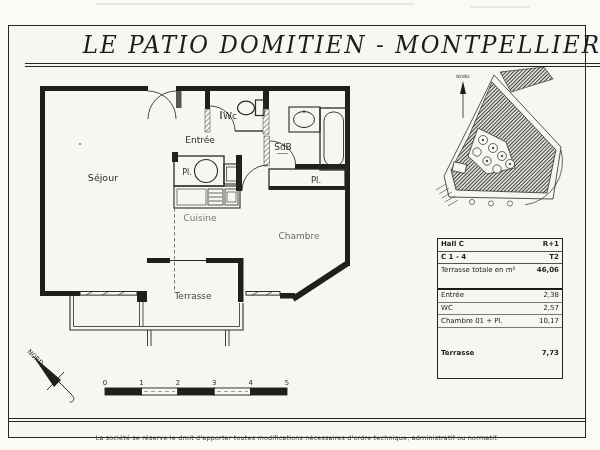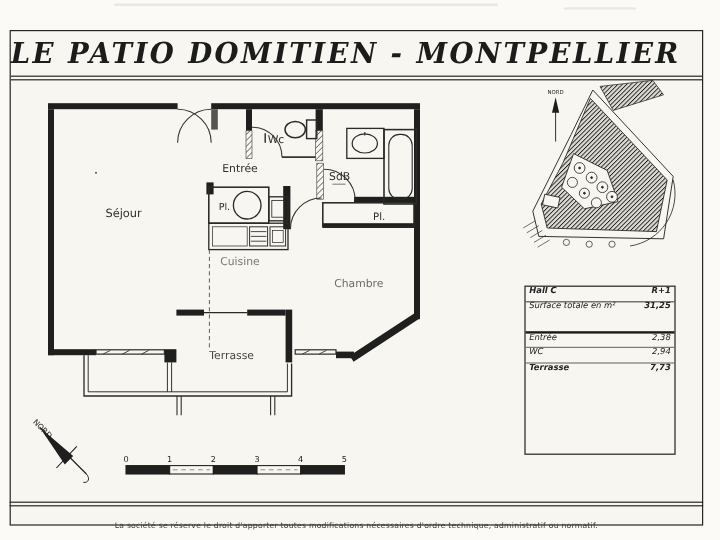--- a/index.html
+++ b/index.html
@@ -6,36 +6,36 @@
   body{
     width:600px;height:450px;position:relative;overflow:hidden;
     background:#fbfaf7;font-family:"DejaVu Sans",sans-serif;color:#1d1d1b;
   }
   .scan-streak{position:absolute;background:#d9d8d3;opacity:.55;border-radius:2px;}
   .page-frame{
     position:absolute;left:8px;top:25px;width:578px;height:413px;
     border:1.6px solid #262624;background:#f7f6f1;box-sizing:border-box;
   }
   .title-band{
-    position:absolute;left:0;top:0;width:100%;height:41px;box-sizing:border-box;
-    border-bottom:4px double #262624;display:flex;align-items:center;justify-content:flex-start;font-weight:bold;
+    position:absolute;left:16px;top:0;width:100%;height:41px;box-sizing:border-box;
+    border-bottom:4px double #262624;display:flex;align-items:center;justify-content:flex-end;
   }
   .title-band span{
     font-family:"DejaVu Serif",serif;font-style:italic;font-size:23px;
     letter-spacing:2px;color:#1c1c1a;white-space:nowrap;transform:scaleY(1.05);
   }
   svg.overlay{position:absolute;left:0;top:0;}
   
   .stable{
     position:absolute;left:437px;top:238px;width:126px;height:141px;box-sizing:border-box;
     border:1.7px solid #222220;background:#f7f6f1;display:flex;flex-direction:column;
     font-size:7px;line-height:1;color:#222;
   }
-  .trow{display:flex;justify-content:space-between;
-    padding:0 3px;border-bottom:1px solid #55544f;box-sizing:border-box;flex:0 0 auto;font-style:italic;}
+  .trow{display:flex;justify-content:space-between;align-items:center;
+    padding:0 3px;border-bottom:1px solid #55544f;box-sizing:border-box;flex:0 0 auto;}
   .trow .lab{text-align:left;}
   .trow .val{text-align:right;}
   .trow.th{font-weight:bold;height:12.5px;}
   .trow.surface{height:13px;border-bottom:none;}
   .trow.surface .val{font-weight:bold;}
   .trow.gapr{height:13px;border-bottom:2.6px solid #1b1b19;}
   .trow.room{height:12.7px;border-bottom:.8px solid #7a7974;}
   .trow.room:last-of-type{border-bottom:1.4px solid #222220;}
   .trow.terr{font-weight:bold;flex:1 1 auto;border-bottom:none;}
   
@@ -241,32 +241,40 @@
       <text x="287" y="385">5</text>
     </g>
   </g>
 </svg>
 
 <div class="stable">
   <div class="trow th">
     <span class="lab">Hall C</span>
     <span class="val">R+1</span>
   </div>
+  <div class="trow th">
+    <span class="lab">C 1 - 4</span>
+    <span class="val">T2</span>
+  </div>
   <div class="trow surface">
-    <span class="lab">Surface totale en m²</span>
-    <span class="val">31,25</span>
+    <span class="lab">Terrasse totale en m²</span>
+    <span class="val">46,06</span>
   </div>
   <div class="trow gapr"></div>
   <div class="trow room">
     <span class="lab">Entrée</span>
     <span class="val">2,38</span>
   </div>
   <div class="trow room">
     <span class="lab">WC</span>
-    <span class="val">2,94</span>
+    <span class="val">2,57</span>
+  </div>
+  <div class="trow room">
+    <span class="lab">Chambre 01 + Pl.</span>
+    <span class="val">10,17</span>
   </div>
   <div class="trow terr">
     <span class="lab">Terrasse</span>
     <span class="val">7,73</span>
   </div>
 </div>
 
 <div class="footer">
   <span>La société se réserve le droit d'apporter toutes modifications nécessaires d'ordre technique, administratif ou normatif.</span>
 </div>

